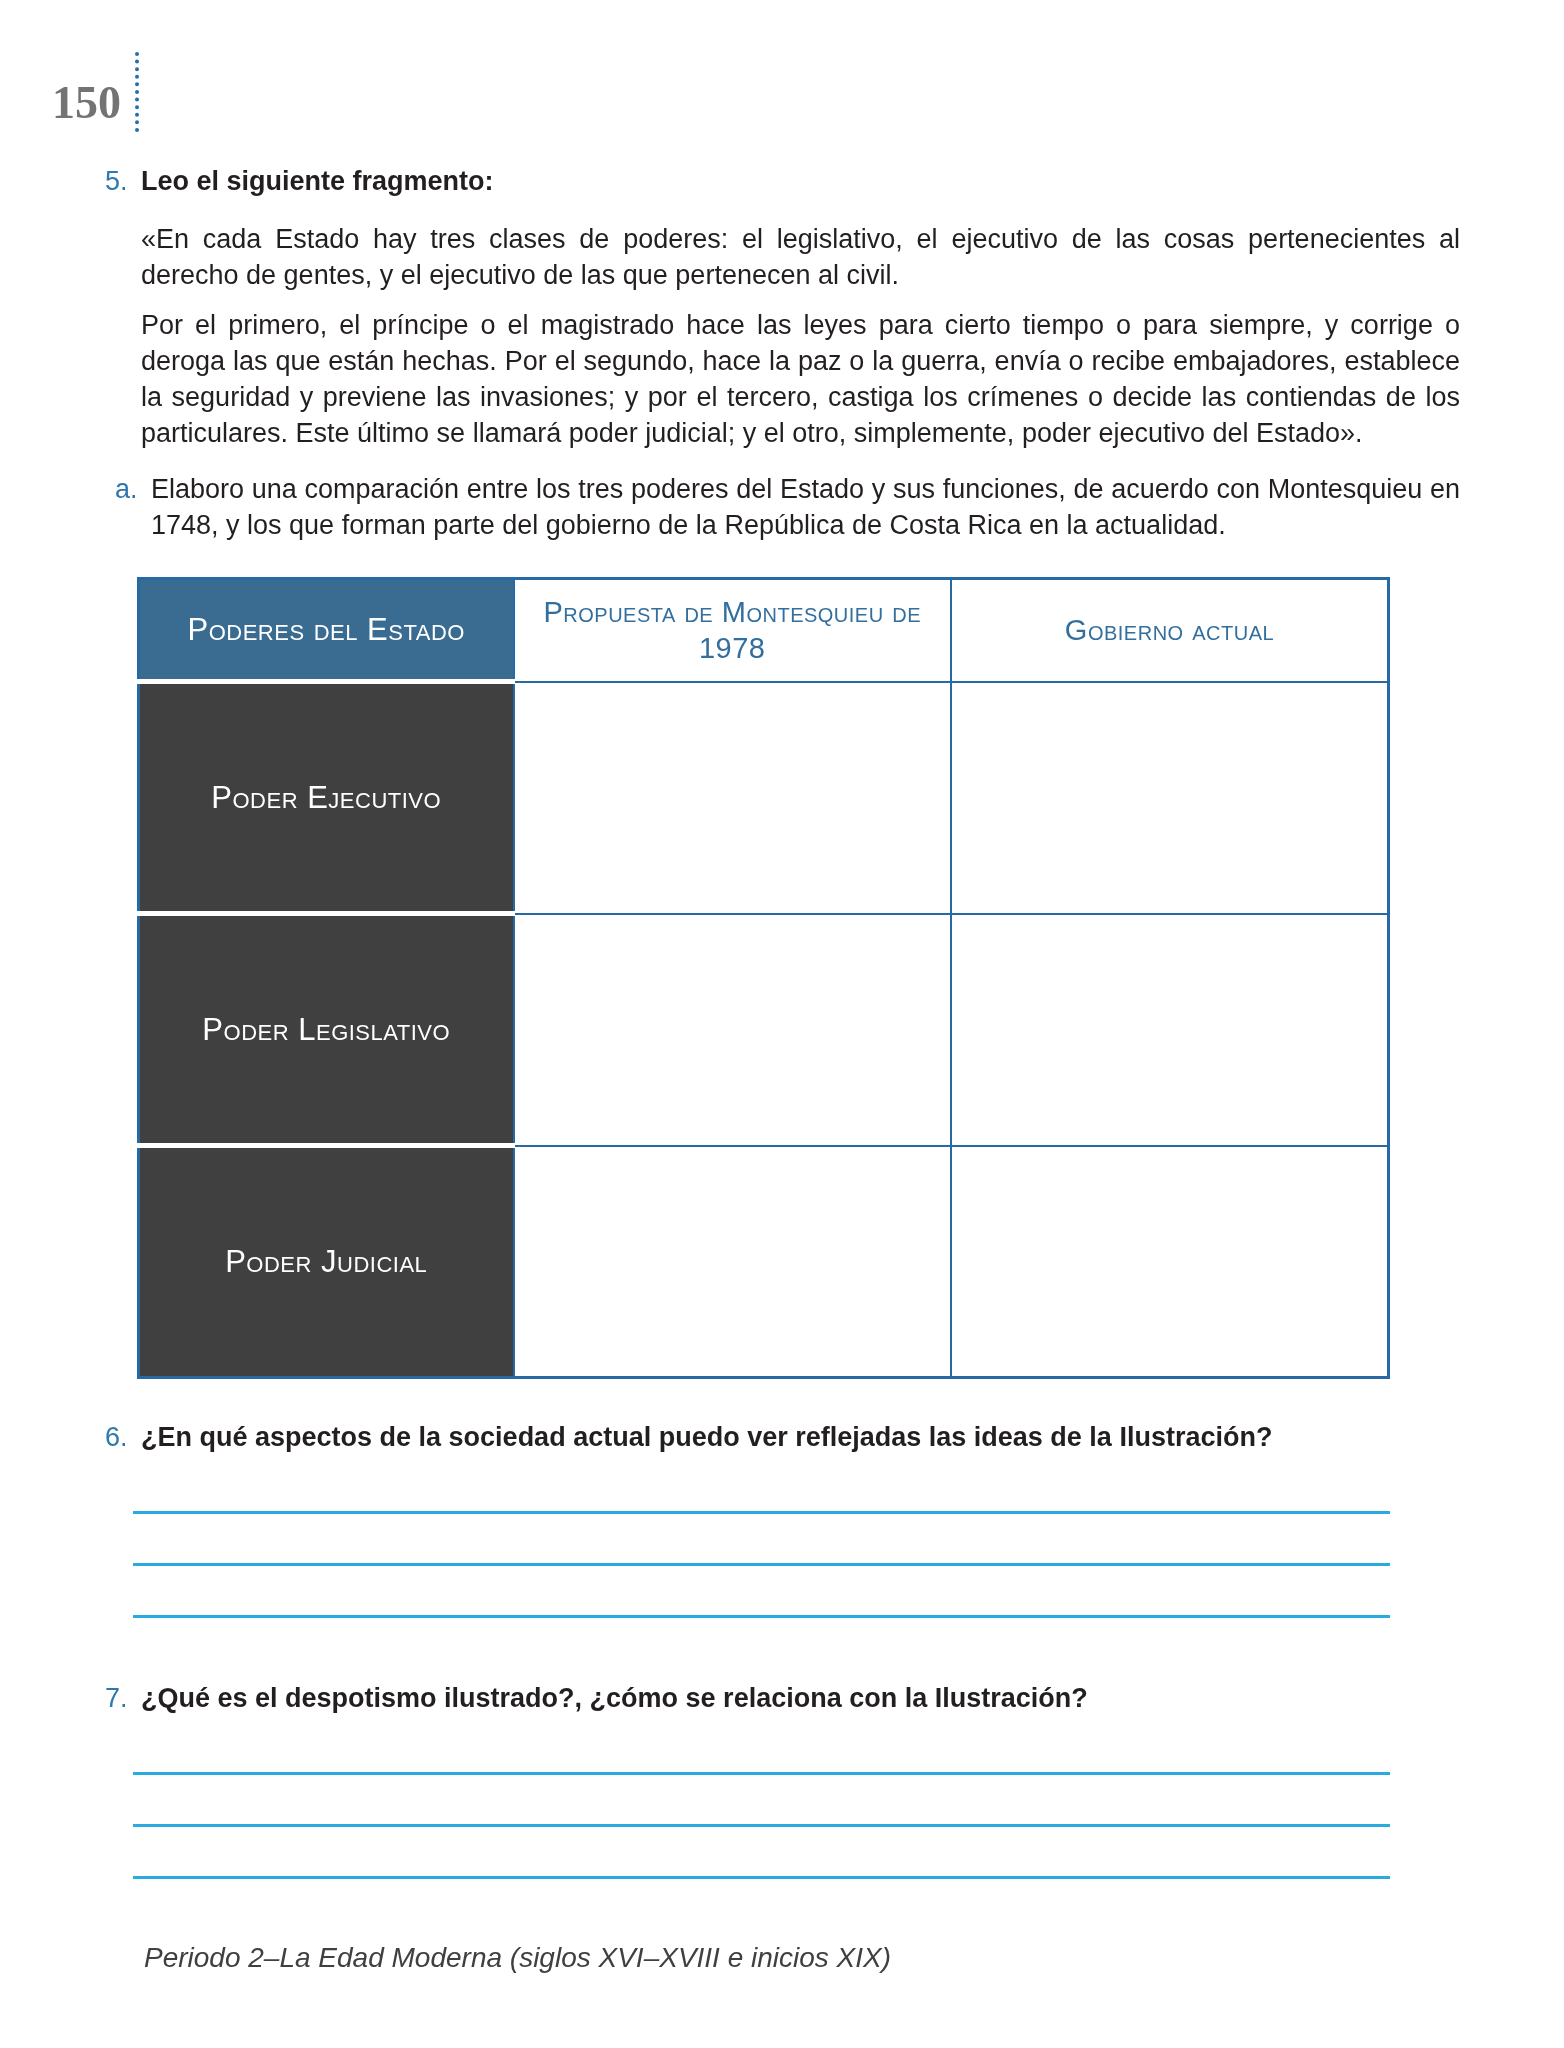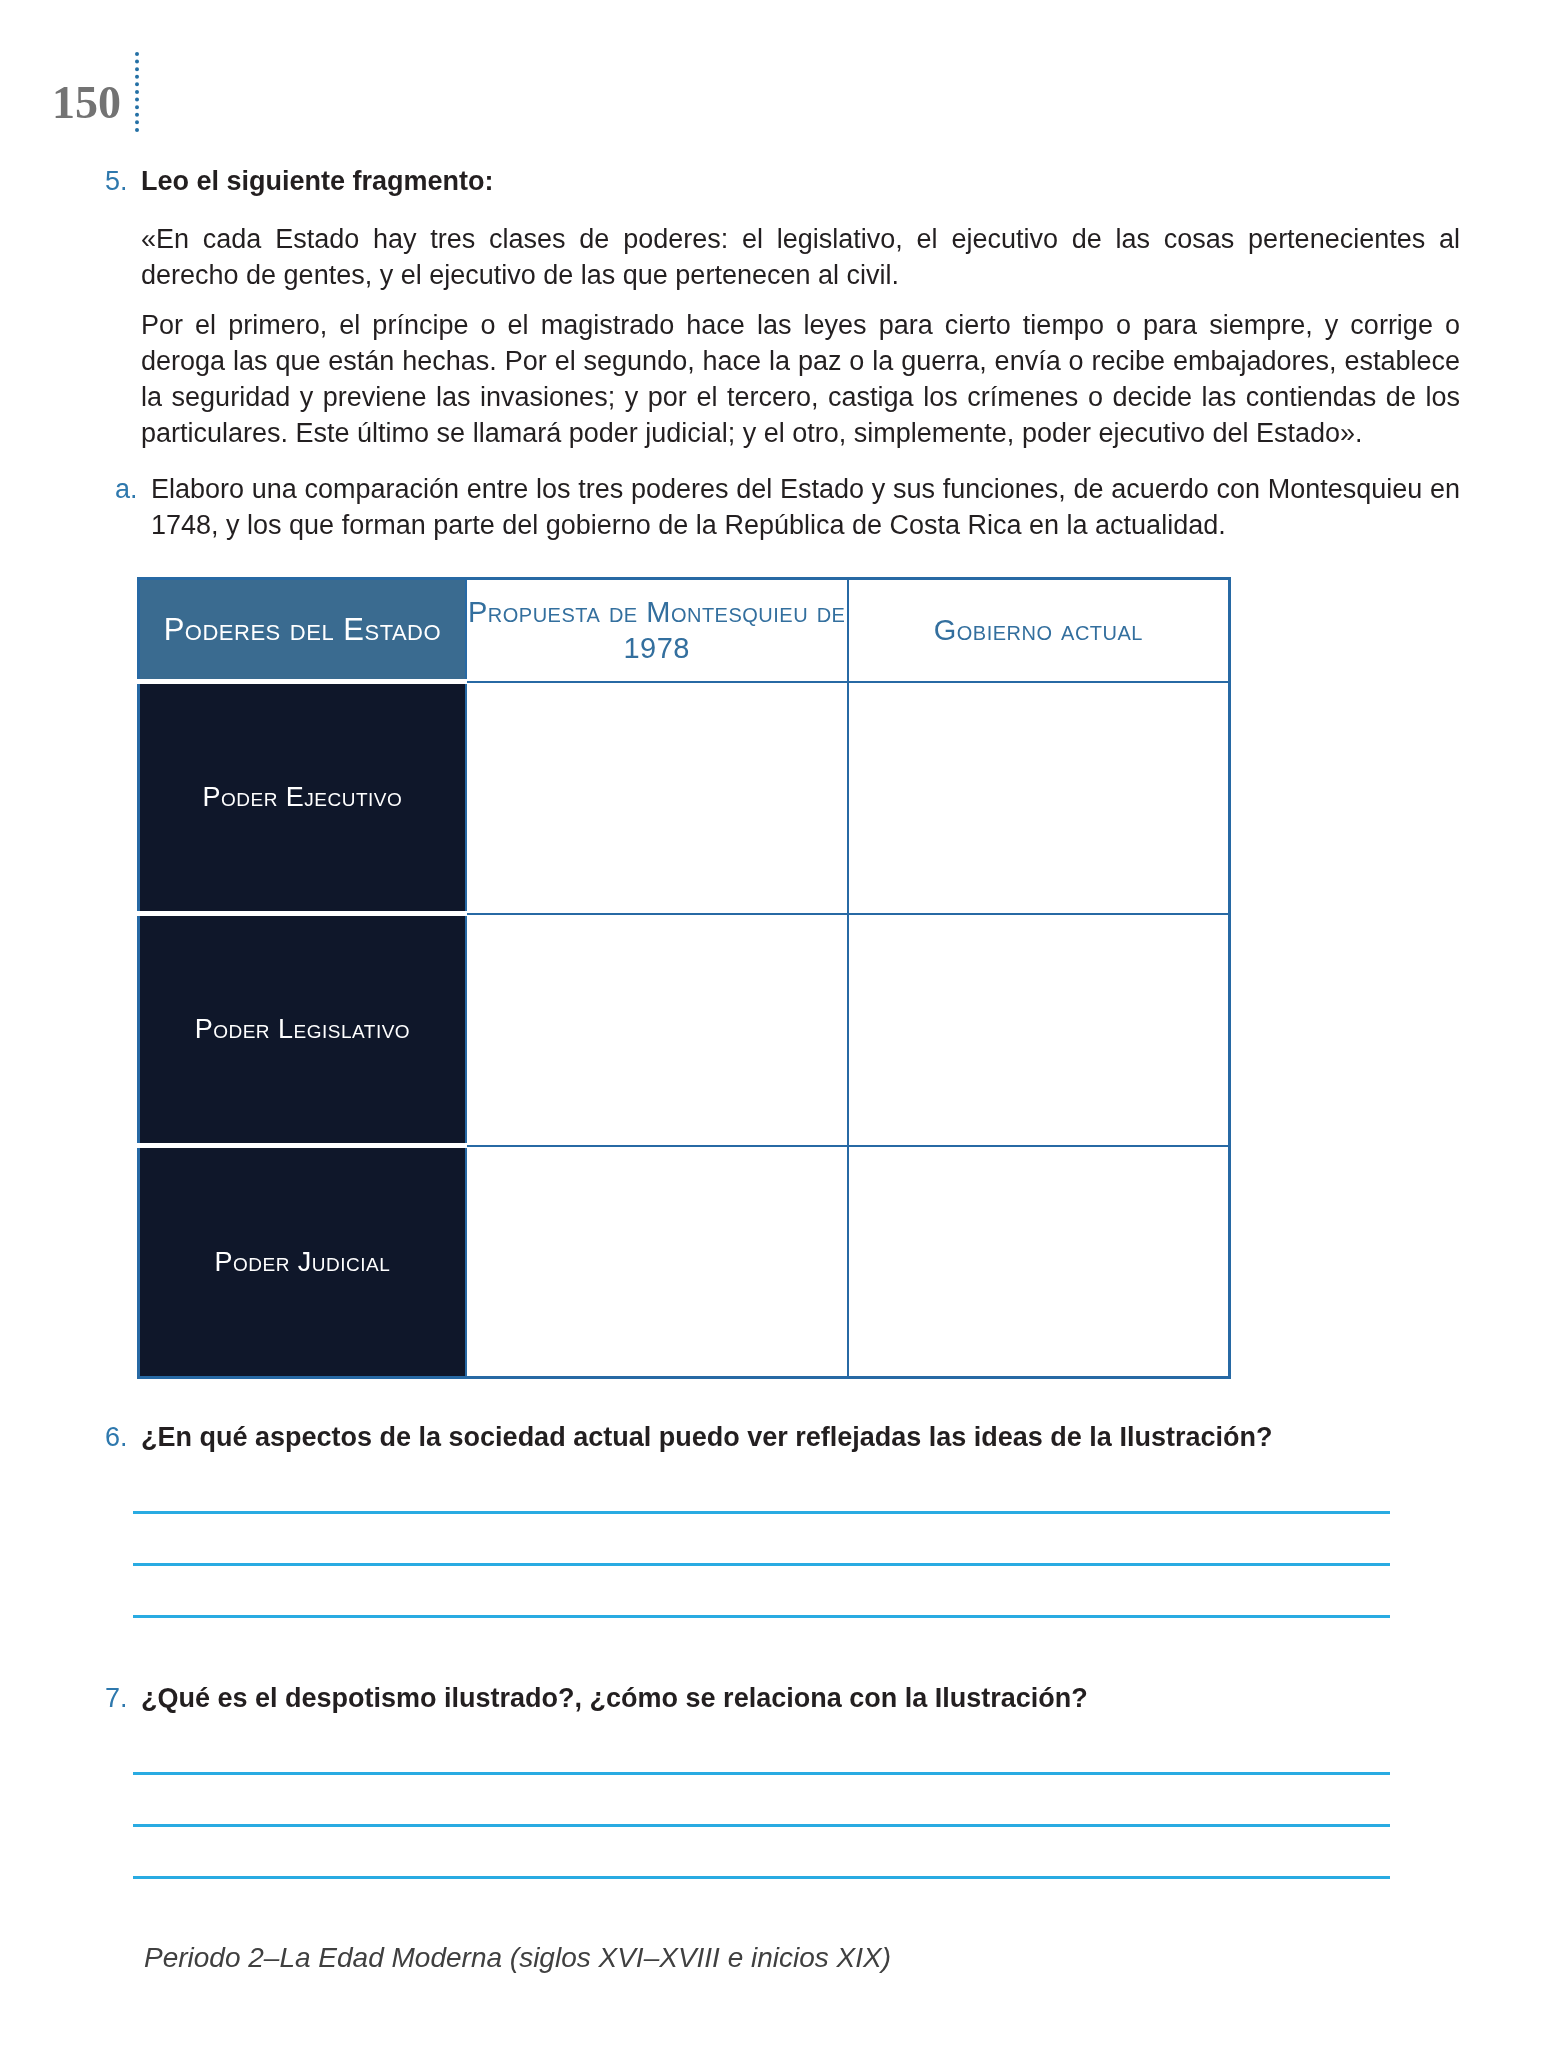--- a/index.html
+++ b/index.html
@@ -33,41 +33,41 @@
   .fuente-line { margin-top:20px; text-align:right; font-size:27px; line-height:36px; }
   .fuente-label { font-weight:bold; color:#2b6ca3; }
   .work-italic { font-style:italic; }
   .item-a { margin-top:20px; margin-left:10px; }
   .item-a .body-text { text-align:justify; font-size:27px; line-height:36px; }
 
   
   .tbl-wrap { margin:34px 0 0 32px; }
   table.cmp {
     border-collapse:collapse; table-layout:fixed;
-    width:1094px;
+    width:1253px;
     border:3px solid #2769a4;
   }
   .cmp th, .cmp td { padding:0; vertical-align:middle; text-align:center; }
   .cmp tr.hdr { height:103px; }
   .cmp tr.brow { height:232px; }
   .sc { font-variant:small-caps; letter-spacing:0.5px; }
   .hdr-dark {
     background:#3a6b90; color:#ffffff;
     font-size:31px; font-weight:normal;
     border-right:2px solid #2769a4;
   }
   .hdr-light {
     background:#ffffff; color:#336f9e;
     font-size:29px; font-weight:normal;
     border:2px solid #2769a4;
     line-height:1.25;
   }
   .dark-label {
-    background:#0f172a; color:#ffffff;
-    font-size:27px;
+    background:#404040; color:#ffffff;
+    font-size:31px;
     border-top:5px solid #ffffff;
     border-right:2px solid #2769a4;
   }
   .blank-cell { background:#ffffff; border:2px solid #2769a4; }
 
   
   .q6 { margin-top:40px; }
   .q7 { margin-top:62px; }
   .answer-lines { margin-left:28px; width:1257px; }
   .answer-line { height:0; border-bottom:3px solid #29abe2; }

